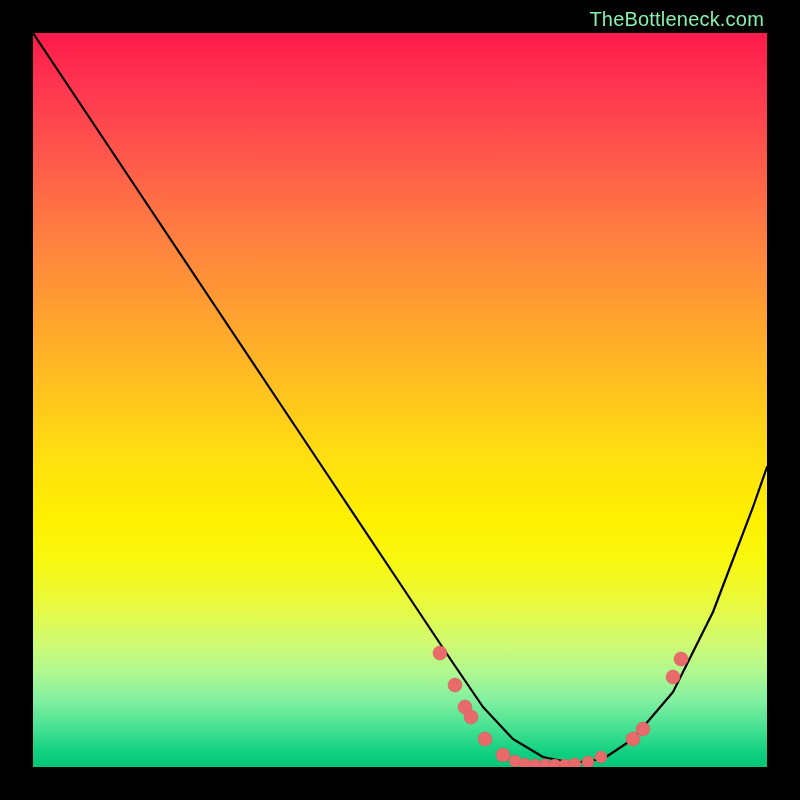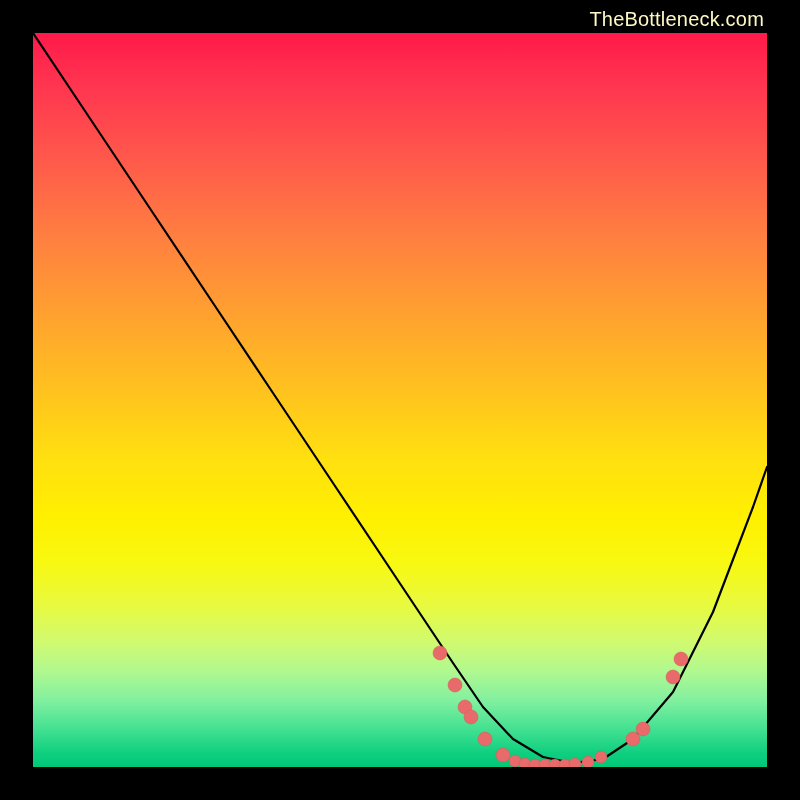--- a/index.html
+++ b/index.html
@@ -31,21 +31,21 @@
       #80f0a0 91%,
       #40e090 95%,
       #10d080 98%,
       #00c878 100%
     );
   }
   .watermark {
     position: absolute;
     top: 8px;
     right: 36px;
-    color: #fef9c3;
+    color: #86efac;
     font-size: 20px;
     font-weight: 500;
     letter-spacing: 0.2px;
   }
   svg.curve {
     position: absolute;
     left: 33px;
     top: 33px;
     width: 734px;
     height: 734px;

